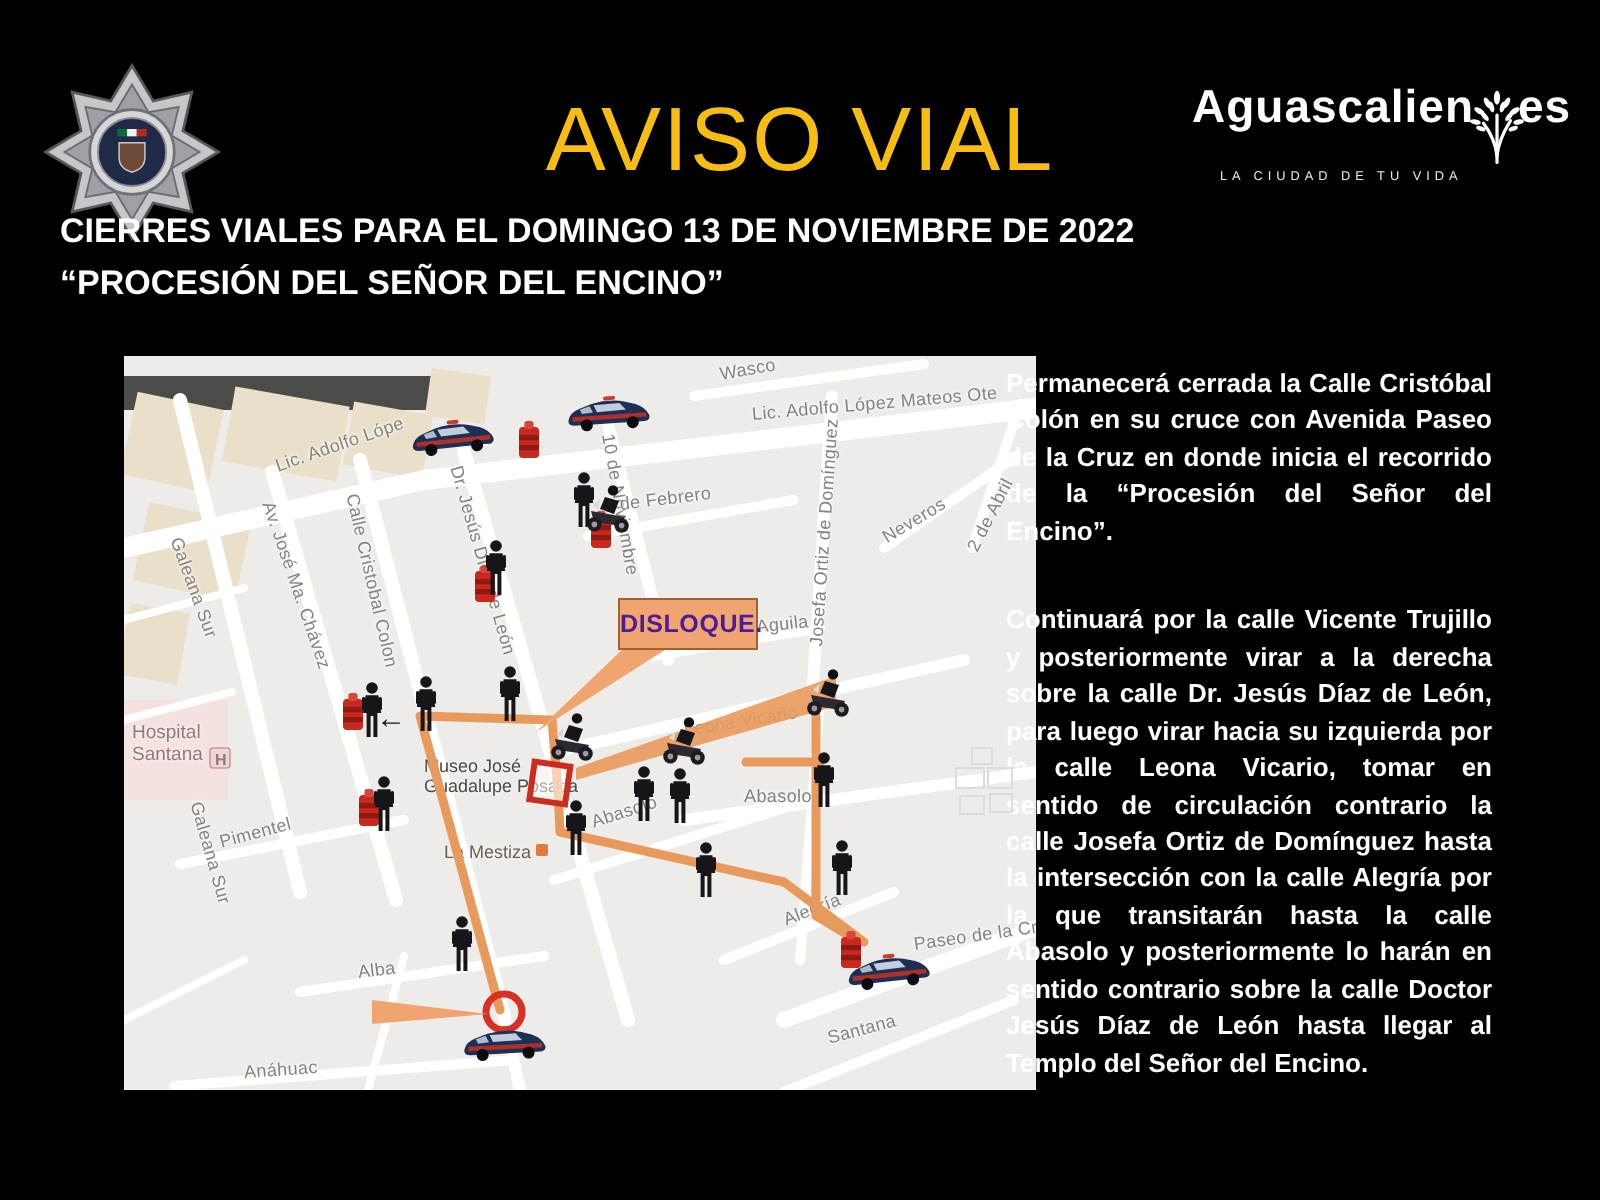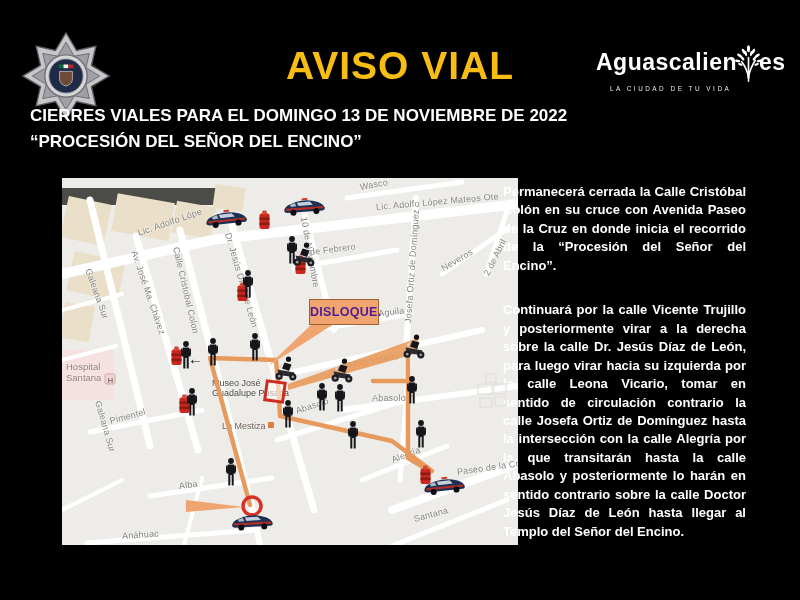--- a/index.html
+++ b/index.html
@@ -3,23 +3,23 @@
 <meta charset="utf-8">
 <style>
   html,body{margin:0;padding:0}
   body{width:800px;height:600px;background:#000;position:relative;overflow:hidden;
        font-family:"Liberation Sans",sans-serif}
   .abs{position:absolute}
 
   
   .badge{left:20px;top:30px}
   .title{left:242px;top:44px;width:316px;text-align:center;color:#F7BD12;
-         font-size:39px;font-weight:bold;letter-spacing:1px;white-space:nowrap}
+         font-size:45px;font-weight:normal;letter-spacing:1px;white-space:nowrap}
   .brand{left:596px;top:40px;width:200px;color:#fff}
-  .brand-name{display:flex;align-items:center;font-weight:bold;font-size:23px;letter-spacing:.5px}
+  .brand-name{display:flex;align-items:flex-start;font-weight:bold;font-size:23px;letter-spacing:.5px}
   .brand-tree{margin:0 -3px -2px -2px}
   .brand-tag{margin-top:1px;margin-left:14px;font-size:6.4px;letter-spacing:2.5px;color:#e9e9e9;white-space:nowrap}
   .subtitle{left:30px;top:103px;width:664px;color:#fff;font-weight:bold;
             font-size:17px;line-height:1.5}
 
   
   .map{left:62px;top:178px;width:456px;height:367px;background:#EDECE8;overflow:hidden}
   .map svg.layer{position:absolute;left:0;top:0}
   .lab{position:absolute;z-index:2}
   .st{position:absolute;color:#85837E;font-size:9px;white-space:nowrap;

